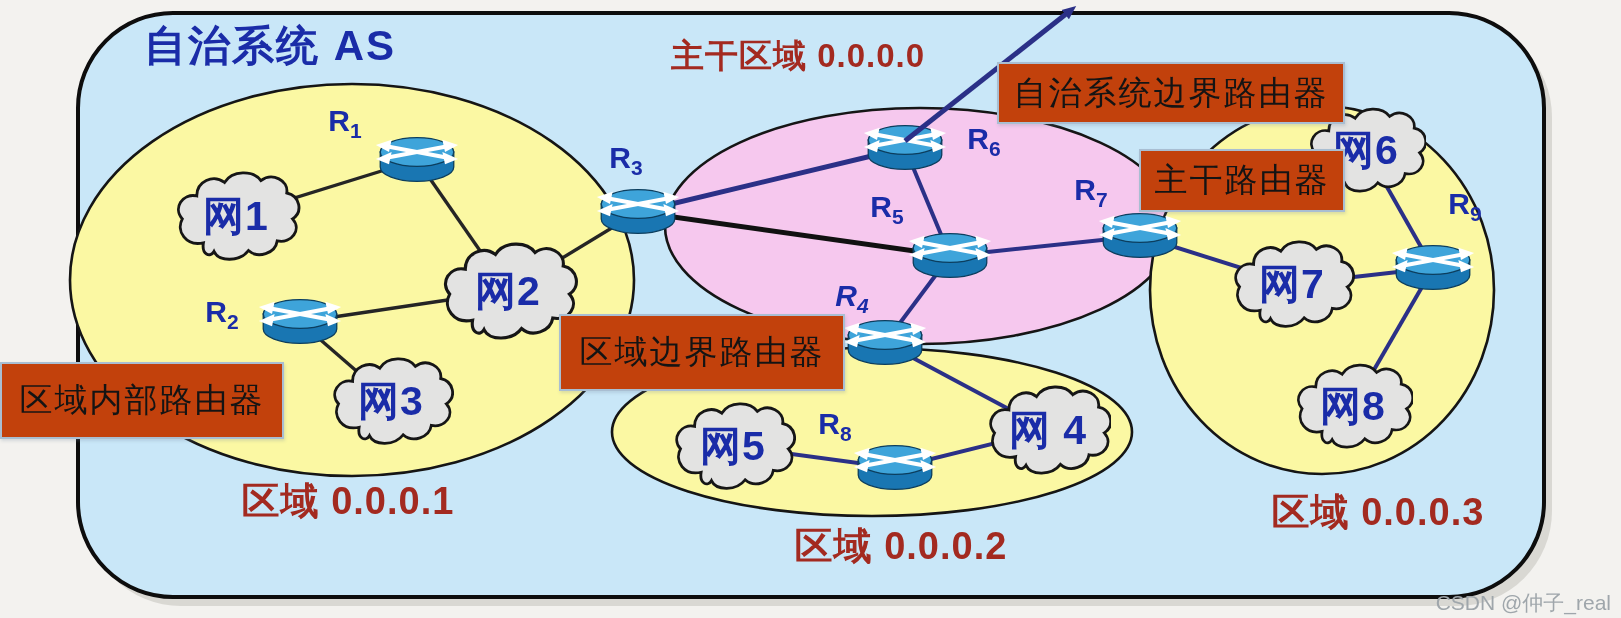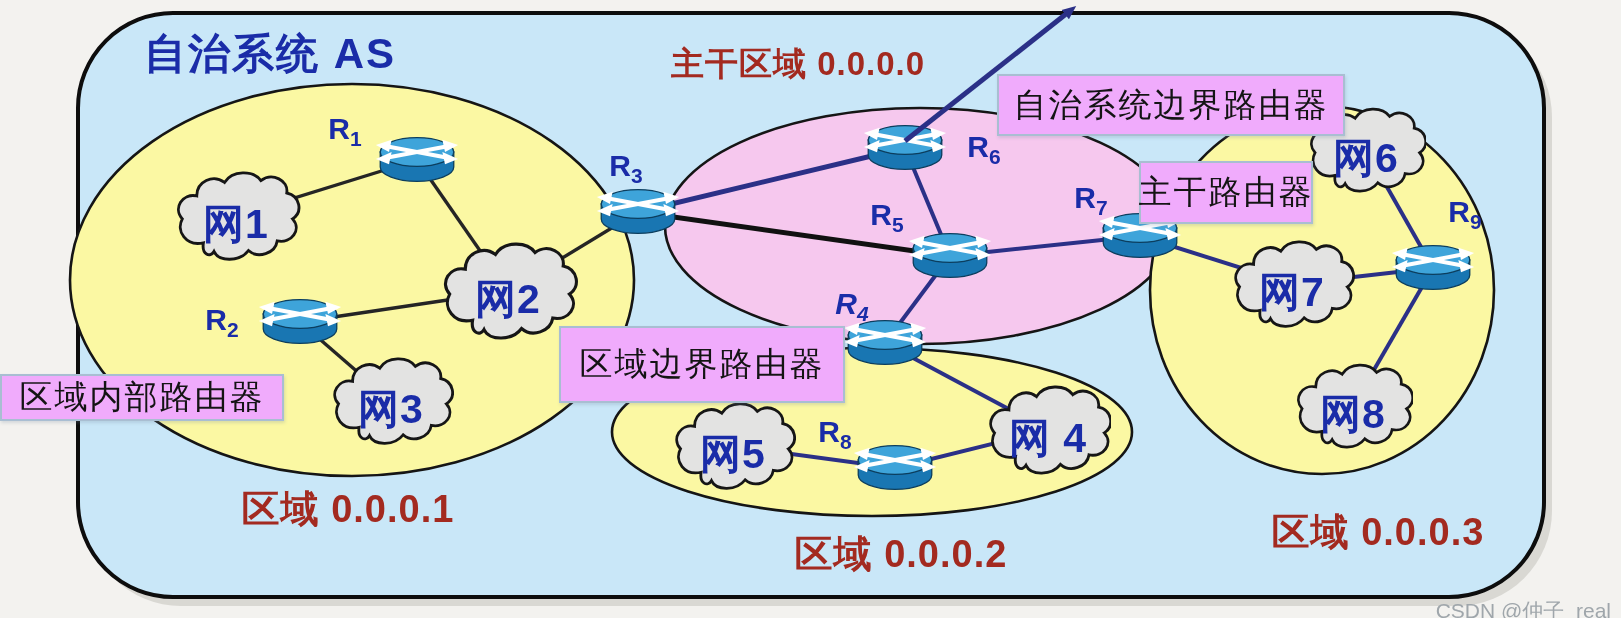--- a/index.html
+++ b/index.html
@@ -8,31 +8,31 @@
     --area-fill:#fbf8a3; --backbone-fill:#f6c8ee; --ellipse-border:#151515;
     --cloud-fill:#e3e3e2; --cloud-border:#161616;
     --router-top:#3ea4da; --router-side:#1976b2; --router-outline:#0c3e5e;
     --text-blue:#1a2ca8; --text-red:#a32a20;
     --callout-text:#141414; --callout-border:#a9bed2;
     --watermark-color:#9fa6ab; --navy:#2b3087;
   }
   .stage{position:relative;width:1621px;height:618px;background:var(--page-bg);
          overflow:hidden;font-family:"Liberation Sans",sans-serif;}
   #net-svg{position:absolute;left:0;top:0;z-index:1;}
-  .lbl{position:absolute;white-space:nowrap;z-index:2;margin-top:8px;}
+  .lbl{position:absolute;white-space:nowrap;z-index:2;}
   .as-title{left:144px;top:18px;font-size:42px;font-weight:700;color:var(--text-blue);letter-spacing:2px;}
   .bb-title{left:671px;top:34px;font-size:33px;font-weight:700;color:var(--text-red);letter-spacing:1px;}
   .rlabel{font-size:30px;font-weight:700;color:var(--text-blue);transform:translate(-50%,-55%);}
   .rlabel sub{font-size:21px;vertical-align:-7px;}
   .nlabel{font-size:41px;font-weight:700;color:var(--text-blue);transform:translate(-50%,-50%);letter-spacing:1px;}
   .alabel{font-size:38px;font-weight:700;color:var(--text-red);transform:translate(-50%,-50%);letter-spacing:1px;}
-  .callout{position:absolute;z-index:3;background:#f0abfc;border:2px solid var(--callout-border);
+  .callout{position:absolute;z-index:3;background:#c2410c;border:2px solid var(--callout-border);
            box-sizing:border-box;display:flex;align-items:center;justify-content:center;
            font-family:"Liberation Serif",serif;font-size:33px;color:var(--callout-text);
-           letter-spacing:2px;white-space:nowrap;box-shadow:1px 2px 3px rgba(120,140,160,.25);margin-top:12px;}
+           letter-spacing:2px;white-space:nowrap;box-shadow:1px 2px 3px rgba(120,140,160,.25);}
   .watermark{right:10px;top:589px;font-size:21px;color:var(--watermark-color);z-index:4;}
 </style>
 </head>
 <body>
 
 <div class="stage">
   <svg id="net-svg" width="1621" height="618" viewBox="0 0 1621 618">
     <defs>
       <symbol id="cloud" viewBox="0 0 132 96">
         <path d="M 32 76 C 14 80 3 64 10 51 C 0 40 10 24 25 27 C 25 12 42 4 54 13
@@ -126,23 +126,23 @@
       <div class="lbl nlabel" style="left: 236px; top: 216px;">网1</div>
       <div class="lbl nlabel" style="left: 508px; top: 291px;">网2</div>
       <div class="lbl nlabel" style="left: 391px; top: 401px;">网3</div>
       <div class="lbl nlabel" style="left: 1048px; top: 430px;">网 4</div>
       <div class="lbl nlabel" style="left: 733px; top: 446px;">网5</div>
       <div class="lbl nlabel" style="left: 1366px; top: 150px;">网6</div>
       <div class="lbl nlabel" style="left: 1292px; top: 284px;">网7</div>
       <div class="lbl nlabel" style="left: 1353px; top: 406px;">网8</div>
       <div class="lbl alabel" style="left: 348px; top: 501px;">区域 0.0.0.1</div>
       <div class="lbl alabel" style="left: 901px; top: 546px;">区域 0.0.0.2</div>
-      <div class="lbl alabel" style="left: 1378px; top: 524px;">区域 0.0.0.3</div>
-      <div class="callout" style="left: 0px; top: 362px; width: 284px; height: 47px;">区域内部路由器</div>
+      <div class="lbl alabel" style="left: 1378px; top: 512px;">区域 0.0.0.3</div>
+      <div class="callout" style="left: 0px; top: 362px; width: 284px; height: 77px;">区域内部路由器</div>
       <div class="callout" style="left: 559px; top: 314px; width: 286px; height: 77px;">区域边界路由器</div>
       <div class="callout" style="left: 997px; top: 62px; width: 348px; height: 62px;">自治系统边界路由器</div>
-      <div class="callout" style="left: 1139px; top: 149px; width: 174px; height: 63px;">主干路由器</div>
+      <div class="callout" style="left: 1139px; top: 149px; width: 206px; height: 63px;">主干路由器</div>
     </div>
 
   <div class="lbl as-title">自治系统 AS</div>
   <div class="lbl bb-title">主干区域 0.0.0.0</div>
   <div class="lbl watermark">CSDN @仲子_real</div>
 </div>
 
 </body></html>

